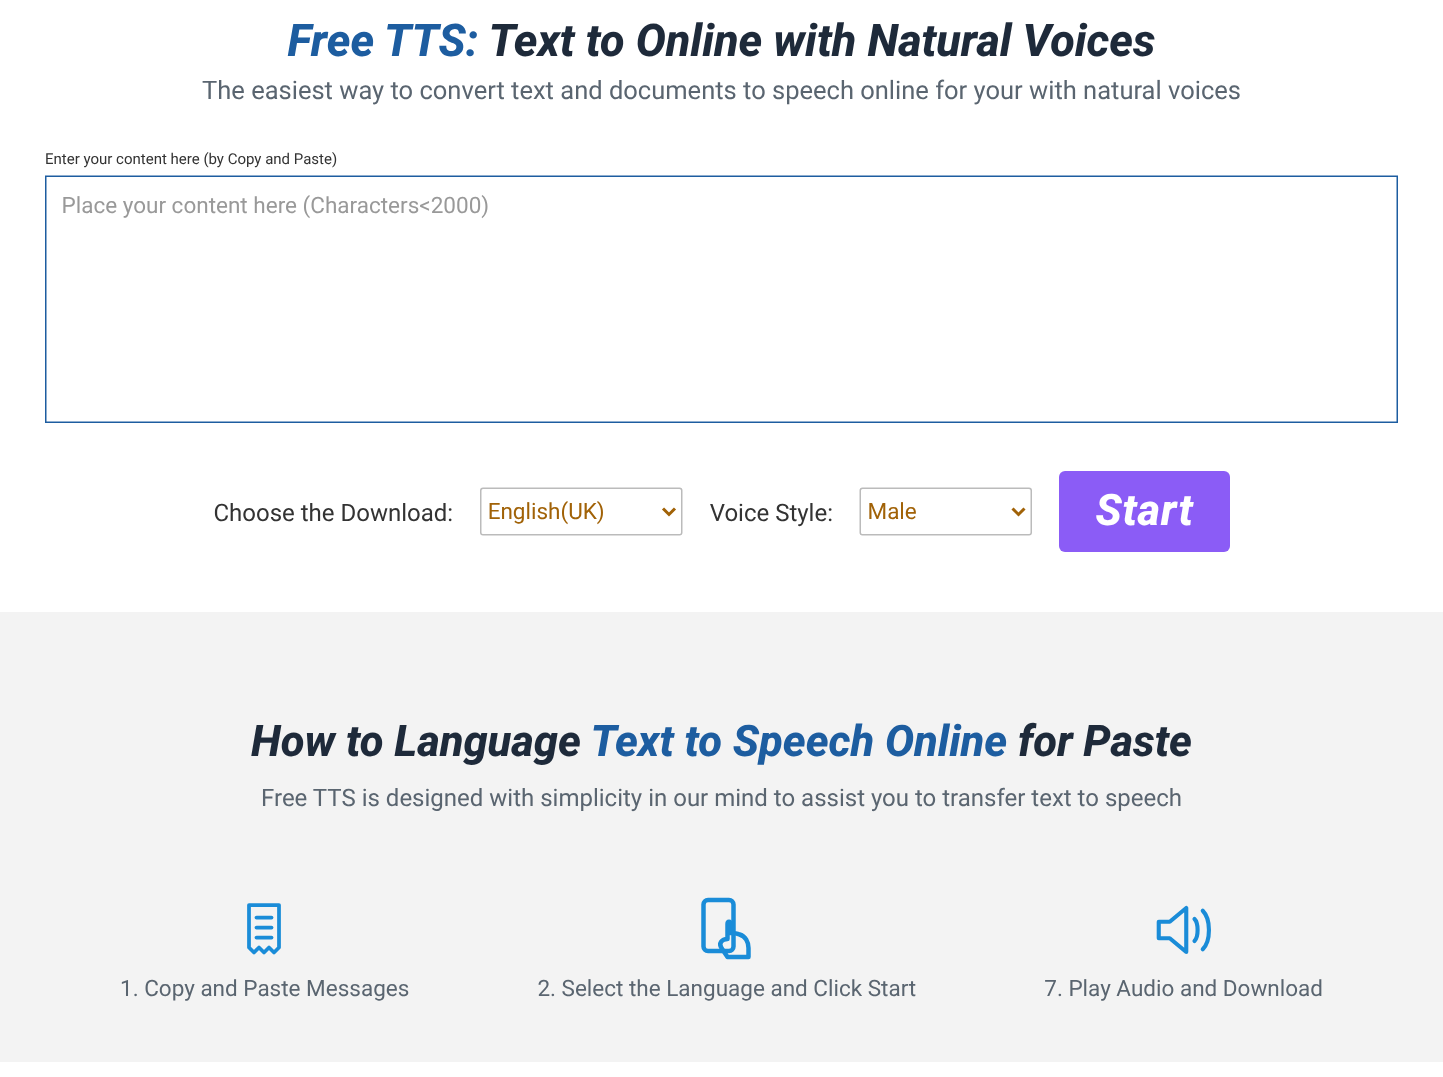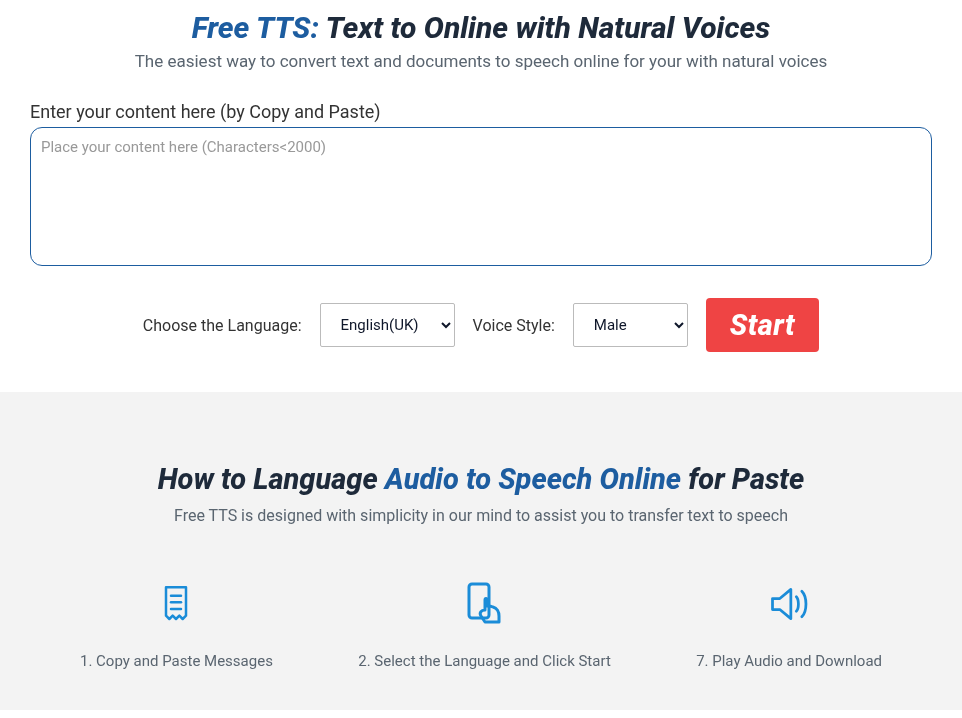--- a/index.html
+++ b/index.html
@@ -35,30 +35,30 @@
     }
     
     .subtitle {
       text-align: center;
       font-size: 17px;
       color: #5a6570;
       margin-bottom: 30px;
     }
     
     .input-label {
-      font-size: 18px;
+      font-size: 10px;
       color: #333;
       margin-bottom: 5px;
     }
     
     .content-textarea {
       width: 100%;
-      height: 139px;
+      height: 165px;
       border: 1px solid #1d5da0;
-      border-radius: 12px;
+      border-radius: 0;
       padding: 10px;
       font-size: 15px;
       font-family: inherit;
       color: #333;
       resize: none;
       outline: none;
     }
     
     .content-textarea::placeholder {
       color: #999;
@@ -71,40 +71,40 @@
       gap: 18px;
       margin-top: 28px;
     }
     
     .control-label {
       font-size: 16px;
       color: #333;
     }
     
     .control-select {
-      height: 44px;
+      height: 32px;
       border: 1px solid #bbb;
       border-radius: 2px;
       font-size: 15px;
-      color: #0f172a;
-      padding: 0 16px;
+      color: #a16207;
+      padding: 0 0;
       background: #fff;
       font-family: inherit;
     }
     
     .lang-select {
       width: 135px;
     }
     
     .voice-select {
       width: 115px;
     }
     
     .start-button {
-      background: #ef4444;
+      background: #8b5cf6;
       color: #ffffff;
       font-size: 29px;
       font-weight: 800;
       font-style: italic;
       border: none;
       border-radius: 4px;
       padding: 10px 24px;
       cursor: pointer;
       font-family: inherit;
       letter-spacing: 0.5px;
@@ -138,21 +138,21 @@
       display: flex;
       justify-content: space-between;
       gap: 10px;
       padding: 0 50px;
     }
     
     .step {
       display: flex;
       flex-direction: column;
       align-items: center;
-      gap: 24px;
+      gap: 6px;
     }
     
     .step-icon {
       width: 48px;
       height: 48px;
       display: flex;
       align-items: center;
       justify-content: center;
     }
     
@@ -175,35 +175,35 @@
 <div class="top-section">
   <h1 class="main-title">
     <span class="title-accent">Free TTS: </span><span>Text to Online with Natural Voices</span>
   </h1>
   <p class="subtitle">The easiest way to convert text and documents to speech online for your with natural voices</p>
   
   <div class="input-label">Enter your content here (by Copy and Paste)</div>
   <textarea class="content-textarea" placeholder="Place your content here (Characters&lt;2000)" style=""></textarea>
   
   <div class="controls-row">
-    <span class="control-label">Choose the Language:</span>
+    <span class="control-label">Choose the Download:</span>
     <select class="control-select lang-select">
       <option>English(UK)</option>
     </select>
     <span class="control-label">Voice Style:</span>
     <select class="control-select voice-select">
       <option>Male</option>
     </select>
     <button class="start-button">Start</button>
   </div>
 </div>
 
 <div class="bottom-section">
   <h2 class="howto-title">
-    <span>How to Language </span><span class="howto-accent">Audio to Speech Online</span><span> for Paste</span>
+    <span>How to Language </span><span class="howto-accent">Text to Speech Online</span><span> for Paste</span>
   </h2>
   <p class="howto-subtitle">Free TTS is designed with simplicity in our mind to assist you to transfer text to speech</p>
 
   <div class="steps-row">
     <div class="step">
       <div class="step-icon">
         <svg viewBox="0 0 48 48" width="40" height="48">
           <path d="M 12 4 L 36 4 L 36 38 L 32 42 L 28 38 L 24 42 L 20 38 L 16 42 L 12 38 Z"></path>
           <line x1="18" y1="14" x2="30" y2="14"></line>
           <line x1="18" y1="22" x2="30" y2="22"></line>

